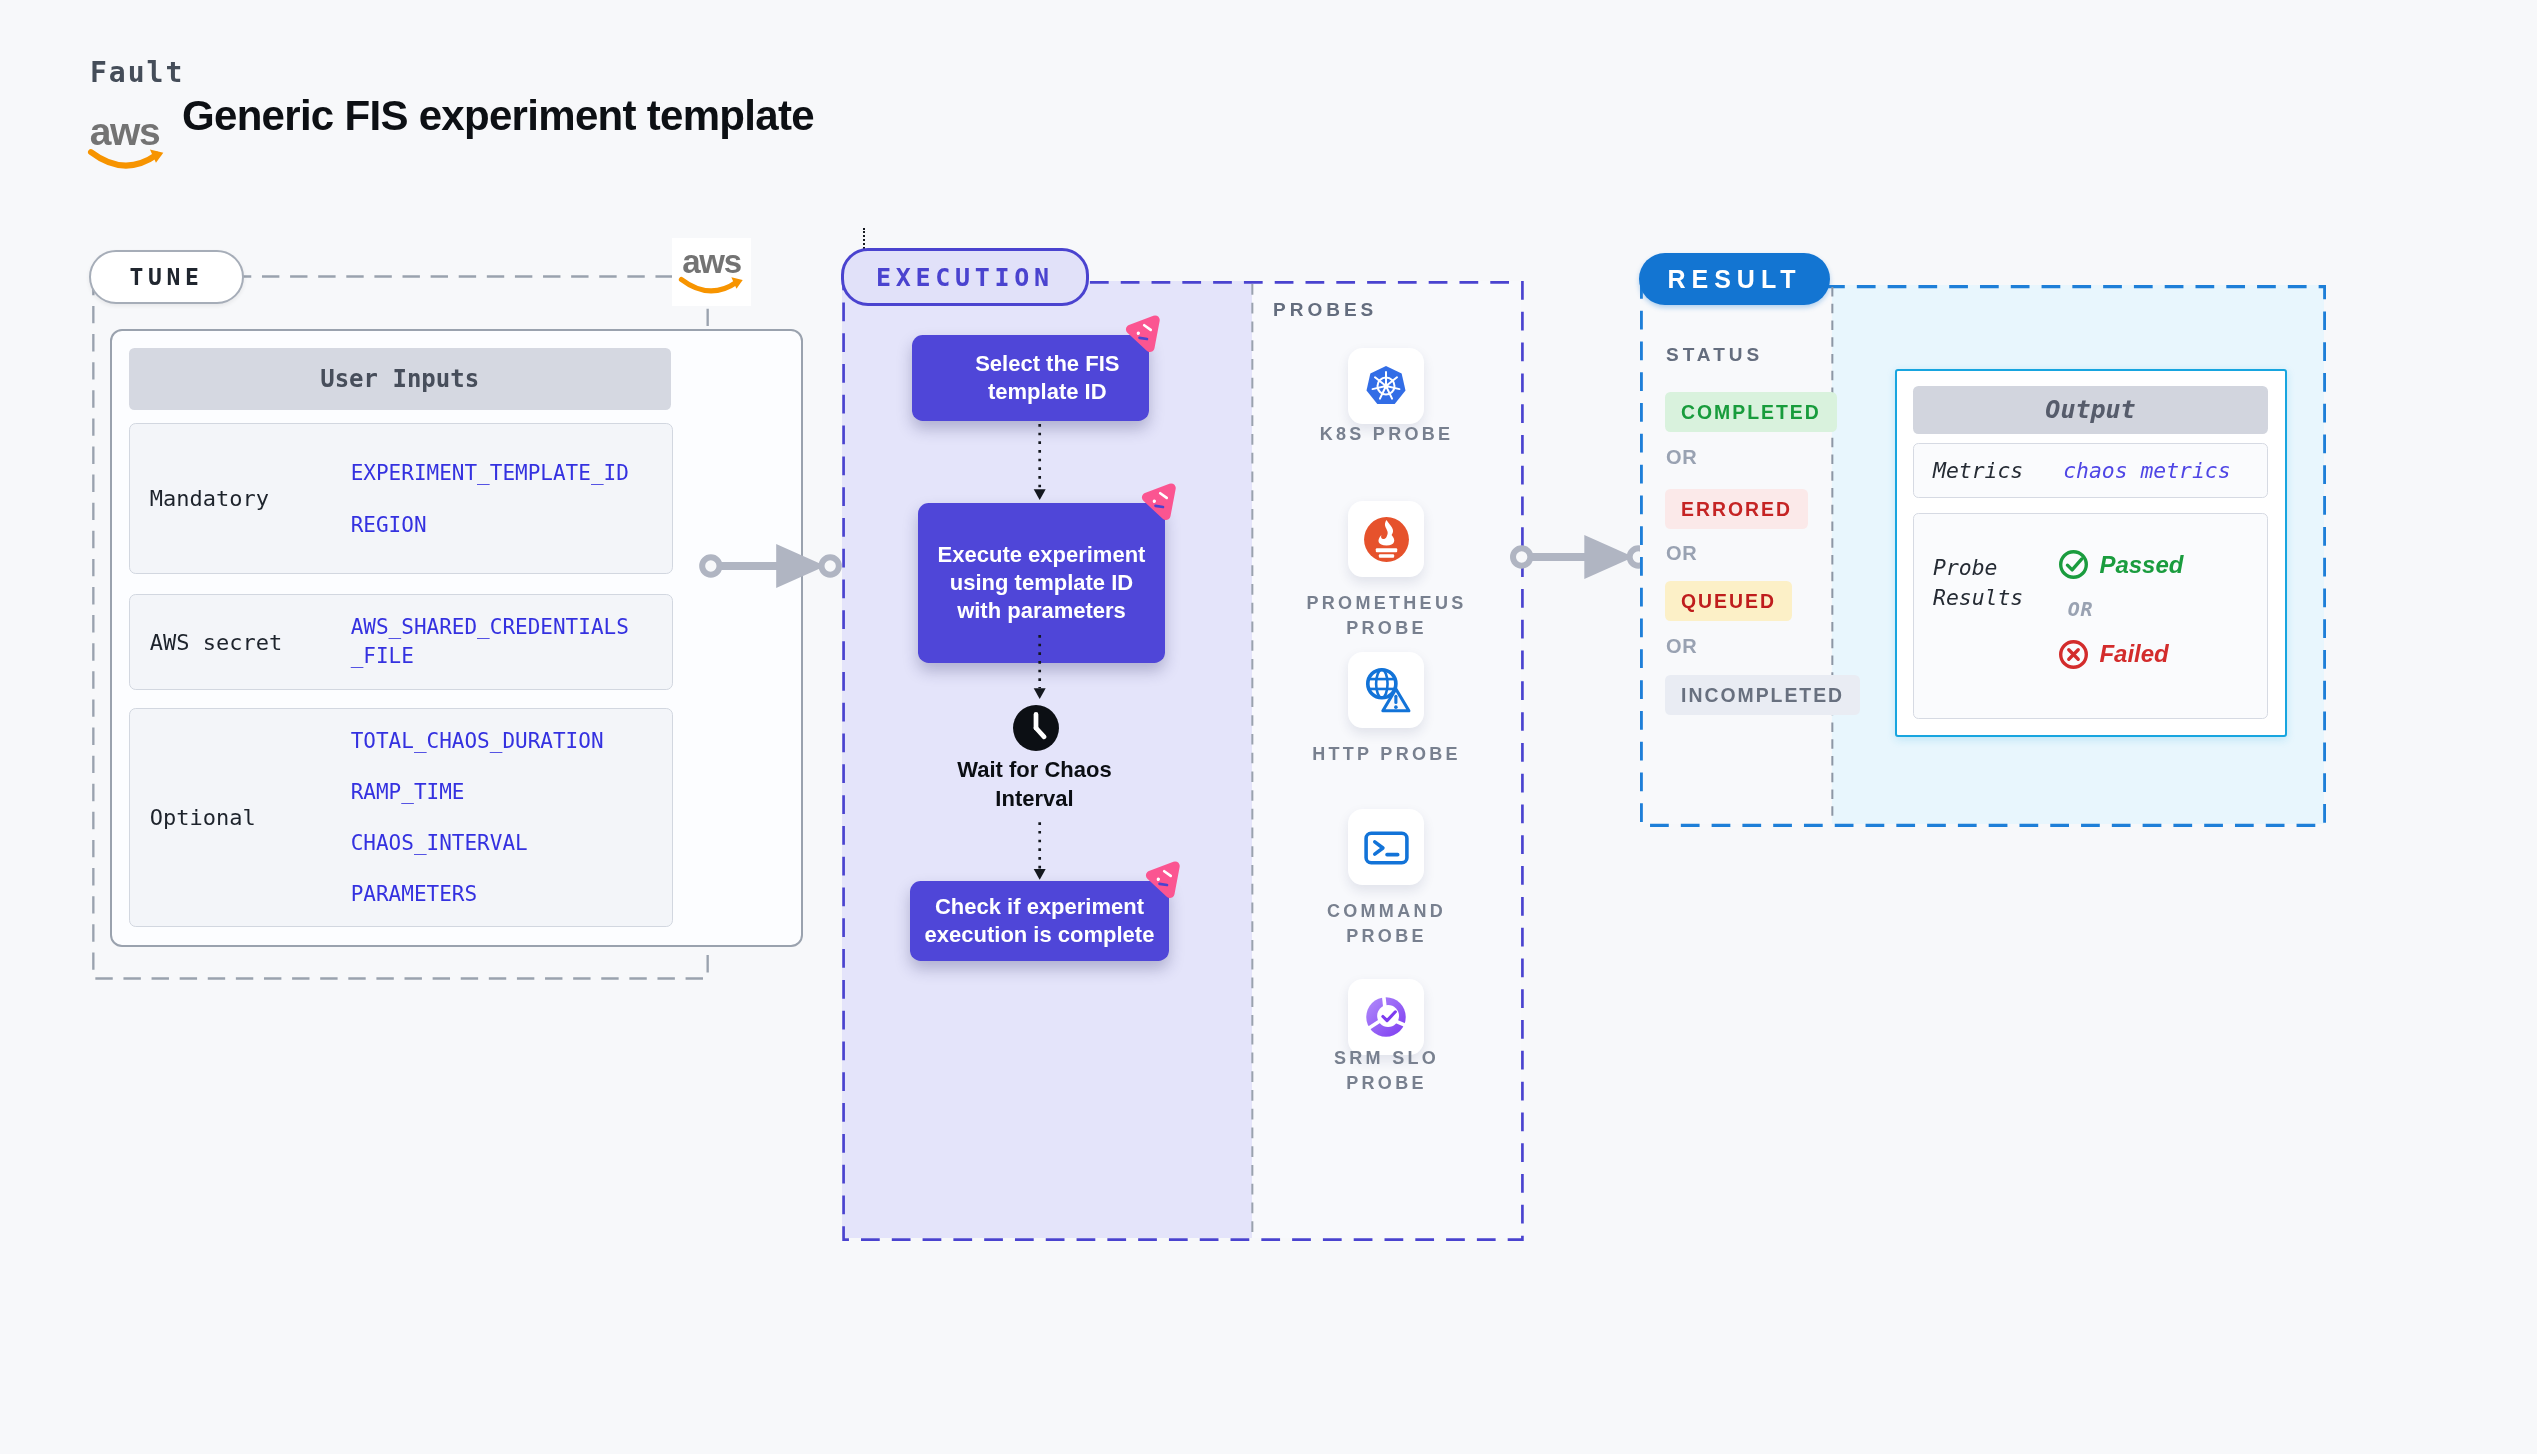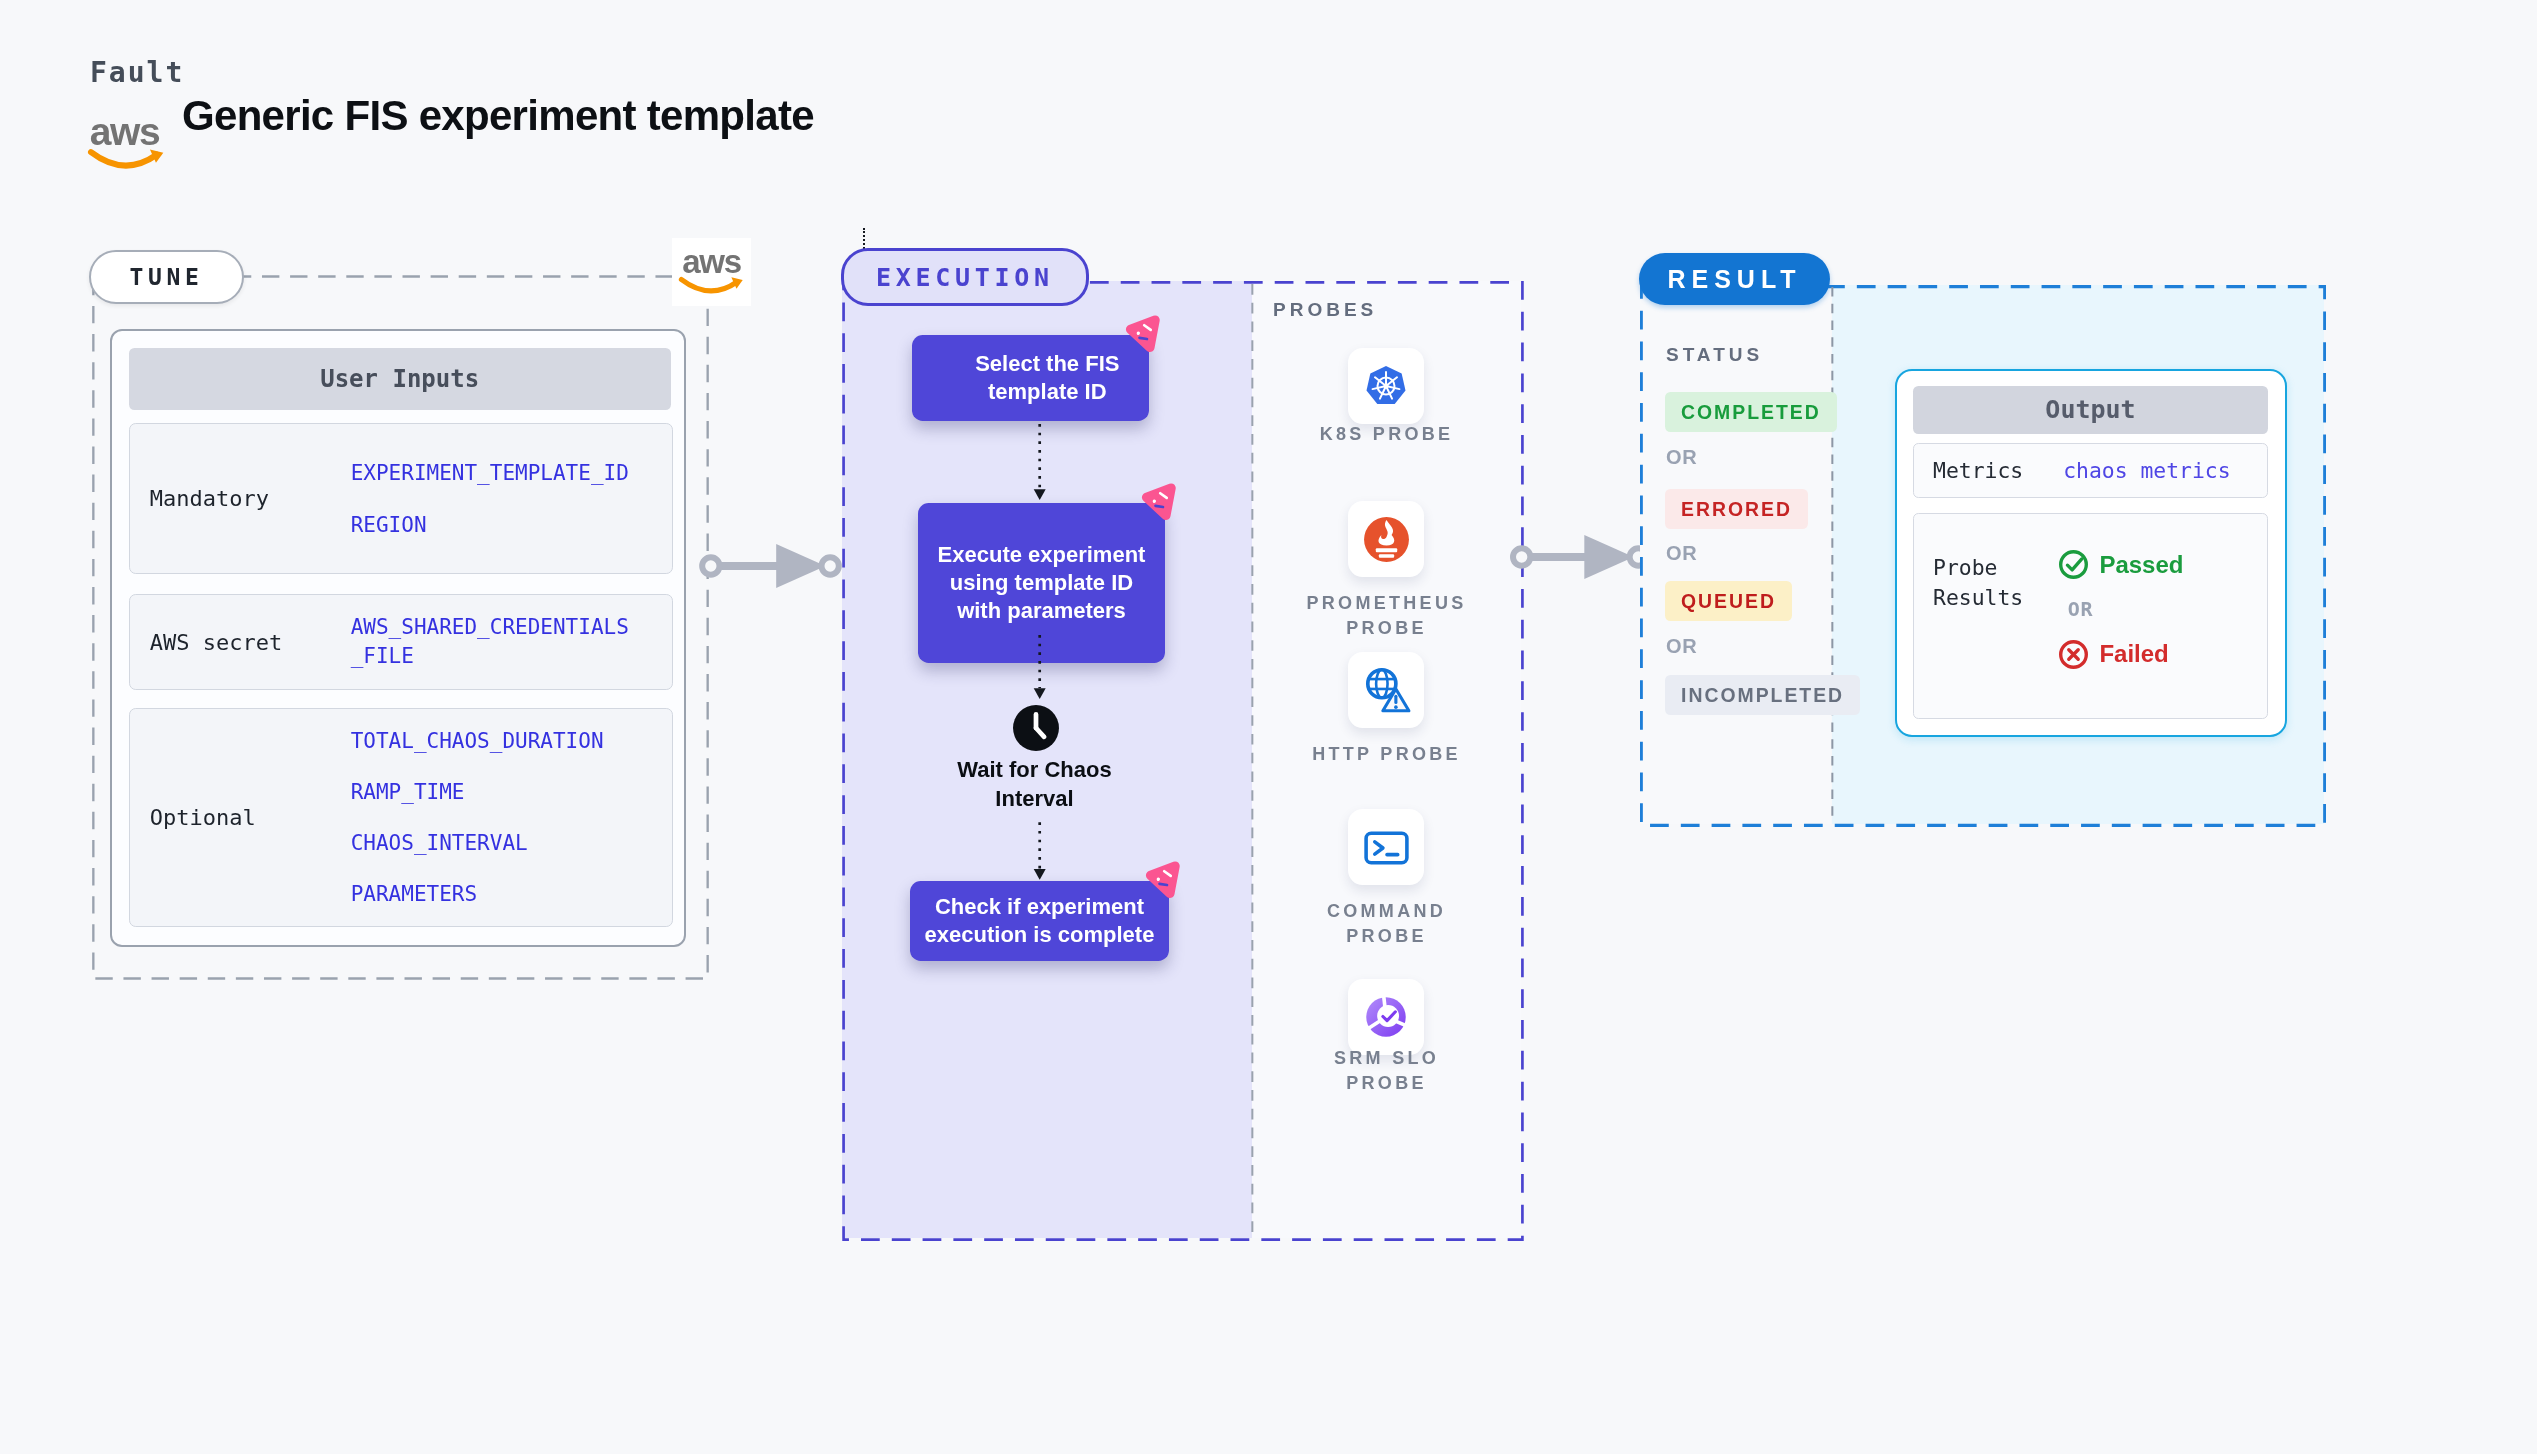--- a/index.html
+++ b/index.html
@@ -48,21 +48,21 @@
 <div class="abs pill mono" style="left:89px;top:250px;width:151px;height:50px;background:#ffffff;border:2px solid #a6adb8;font-size:23px;color:#20262f;box-shadow:0 2px 4px rgba(0,0,0,.07);">TUNE</div>
 
 <div class="abs" style="left:672px;top:238px;width:79px;height:68px;background:#ffffff;display:flex;flex-direction:column;align-items:center;justify-content:center;">
   <div class="aws-word" style="font-size:33px;line-height:33px;">aws</div>
   <svg width="67" height="23" viewBox="0 0 118 40" style="margin-top:-1.3px;">
     <path d="M6 6 Q56 44 104 10" fill="none" stroke="#f79400" stroke-width="9" stroke-linecap="round"></path>
     <path d="M94 2 L114 7 L103 22 Z" fill="#f79400"></path>
   </svg>
 </div>
 
-<div class="abs" style="left:110px;top:329px;width:576px;height:618px;background:#fcfdff;border:2px solid #9aa2ae;border-radius:12px;box-sizing:border-box;">
+<div class="abs" style="left:110px;top:329px;width:693px;height:618px;background:#fcfdff;border:2px solid #9aa2ae;border-radius:12px;box-sizing:border-box;">
   <div class="abs mono" style="left:16.7px;top:16.7px;width:542px;height:62px;background:#d5d8e1;border-radius:5.4px;display:flex;align-items:center;justify-content:center;font-size:24px;font-weight:bold;color:#474e5b;">User Inputs</div>
 
   <div class="abs card-row mono" style="left:16.7px;top:92px;width:542px;height:149px;">
     <div class="row-label">Mandatory</div>
     <div class="row-values" style="gap:28px;">
       <div class="val">EXPERIMENT_TEMPLATE_ID</div>
       <div class="val">REGION</div>
     </div>
   </div>
 
@@ -249,21 +249,21 @@
 <div class="abs sec-label" style="left:1666px;top:344px;">STATUS</div>
 
 <div class="abs status-badge b-success" style="left:1665px;top:392px;">COMPLETED</div>
 <div class="abs or-txt" style="left:1666px;top:446px;">OR</div>
 <div class="abs status-badge b-error" style="left:1665px;top:489px;">ERRORED</div>
 <div class="abs or-txt" style="left:1666px;top:542px;">OR</div>
 <div class="abs status-badge b-queued" style="left:1665px;top:581px;">QUEUED</div>
 <div class="abs or-txt" style="left:1666px;top:635px;">OR</div>
 <div class="abs status-badge b-muted" style="left:1665px;top:675px;">INCOMPLETED</div>
 
-<div class="abs" style="left:1895px;top:369px;width:392px;height:368px;background:#ffffff;border:2.7px solid #17a5df;border-radius:17px;box-sizing:border-box;box-shadow:0 2.7px 8px rgba(23,165,223,.18);">
+<div class="abs" style="left:1895px;top:369px;width:392px;height:368px;background:#ffffff;border:2.7px solid #17a5df;border-radius:3px;box-sizing:border-box;box-shadow:0 2.7px 8px rgba(23,165,223,.18);font-style:italic;">
   <div class="abs mono" style="left:16px;top:14.7px;width:355px;height:48px;background:#d2d5de;border-radius:5.4px;display:flex;align-items:center;justify-content:center;font-size:25px;font-weight:bold;color:#565c6b;">Output</div>
 
   <div class="abs out-row" style="left:16px;top:72px;width:355px;height:55px;display:flex;align-items:center;">
     <span class="mono" style="font-size:21.4px;color:#252b34;padding-left:19px;">Metrics</span>
     <span class="mono" style="font-size:21.4px;font-weight:500;color:#4f46e5;margin-left:40px;">chaos metrics</span>
   </div>
 
   <div class="abs out-row" style="left:16px;top:142px;width:355px;height:206px;display:flex;">
     <div class="mono" style="width:114px;font-size:21.4px;line-height:29.5px;color:#252b34;padding:39px 0 0 19px;">Probe Results</div>
     <div style="display:flex;flex-direction:column;margin-top:35px;margin-left:10.7px;">

